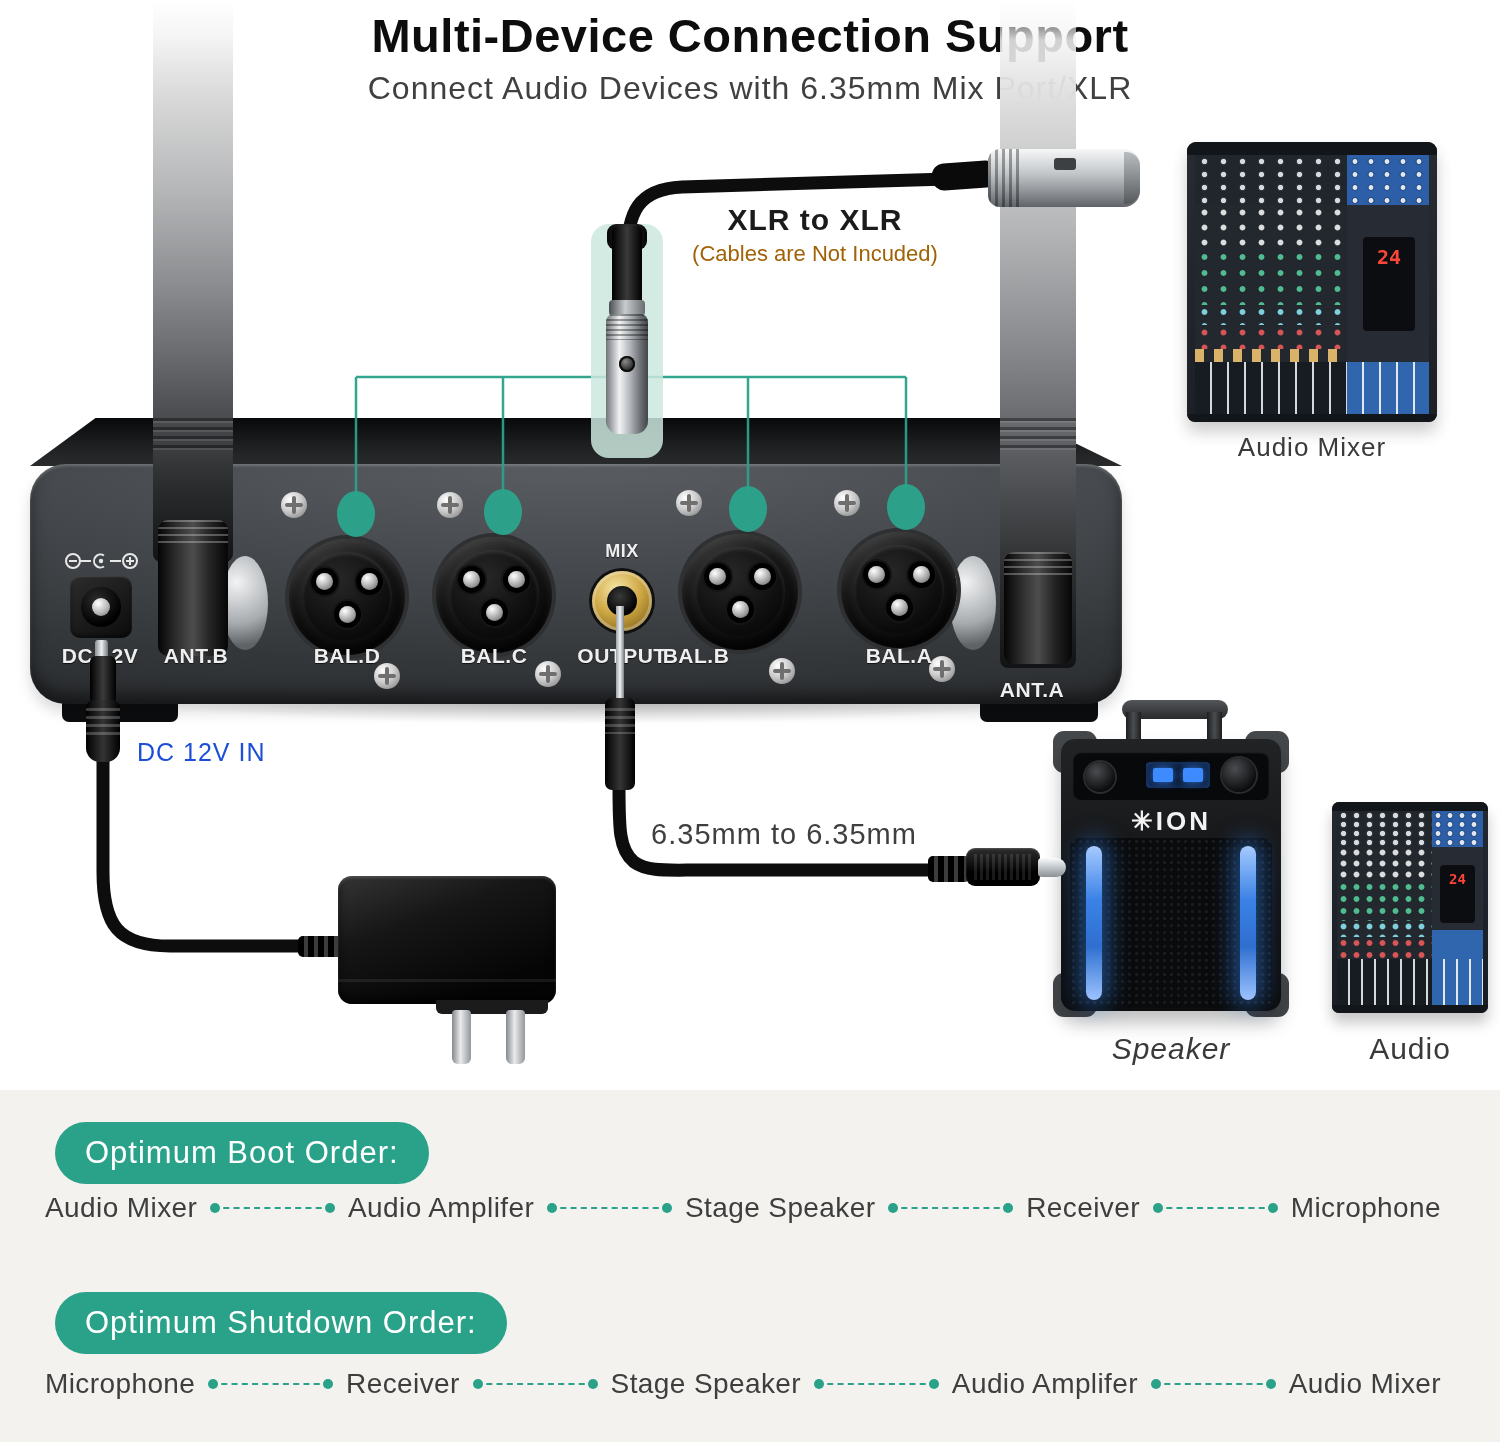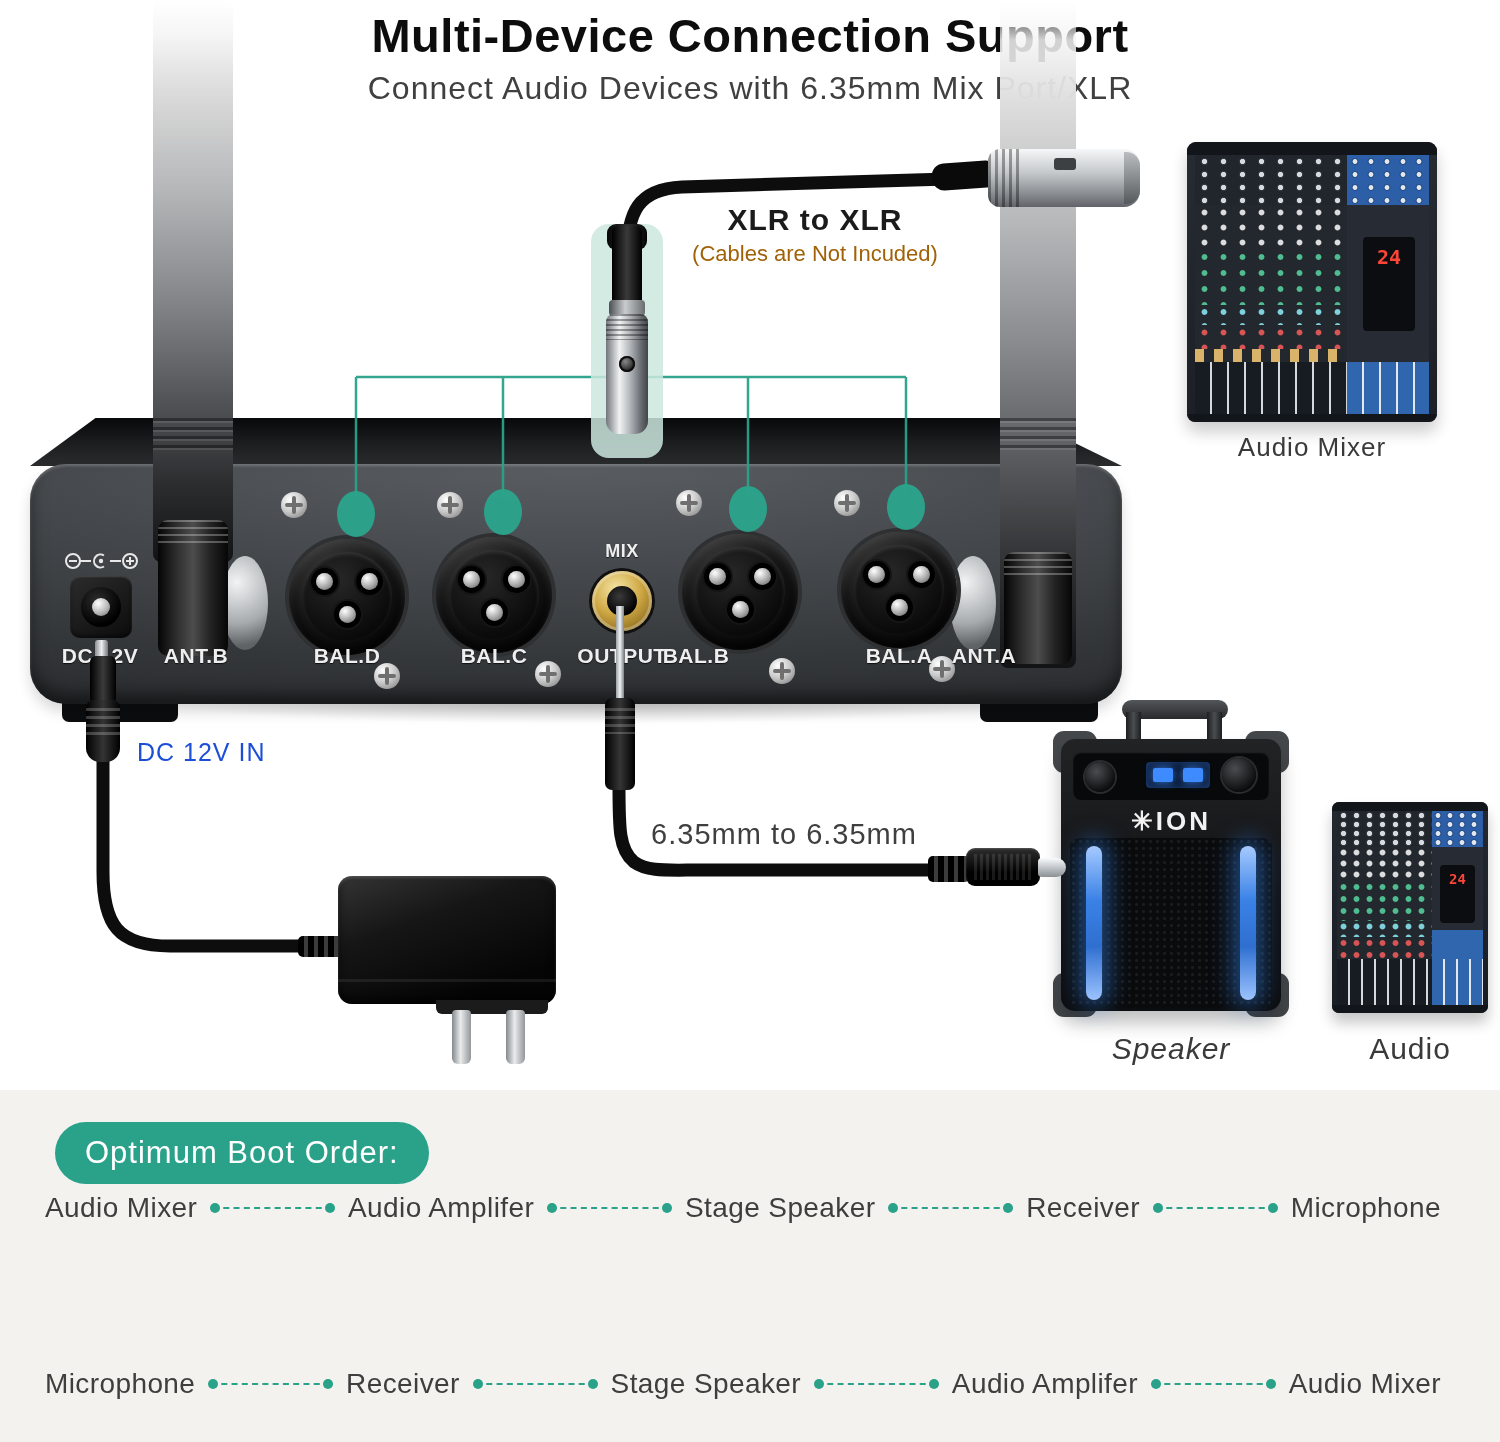--- a/index.html
+++ b/index.html
@@ -284,21 +284,21 @@
   <div class="mixjack"></div>
 
   <div class="plabel mix" style="left:622px;">MIX</div>
   <div class="plabel" style="left:100px;">DC 12V</div>
   <div class="plabel" style="left:196px;">ANT.B</div>
   <div class="plabel" style="left:347px;">BAL.D</div>
   <div class="plabel" style="left:494px;">BAL.C</div>
   <div class="plabel" style="left:622px;">OUTPUT</div>
   <div class="plabel" style="left:696px;text-align:center;">BAL.B</div>
   <div class="plabel" style="left:899px;">BAL.A</div>
-  <div class="plabel" style="left:984px;">ANT.A</div>
+  <div class="plabel" style="left:1032px;margin-top:34px;">ANT.A</div>
 
   <svg class="teal-overlay" width="1500" height="1442">
     <g stroke="#2aa189" stroke-width="2.5" fill="none" opacity="0.95">
       <path d="M356 377 H906"></path>
       <path d="M356 377 V498"></path>
         <path d="M503 377 V496"></path>
         <path d="M748 377 V494"></path>
         <path d="M906 377 V492"></path>
     </g>
     <g fill="#2ba58c" opacity="0.95">
@@ -409,20 +409,21 @@
     <div class="chain"></div>
     <span>Audio Amplifer</span>
     <div class="chain"></div>
     <span>Stage Speaker</span>
     <div class="chain"></div>
     <span>Receiver</span>
     <div class="chain"></div>
     <span>Microphone</span>
   </div>
 
+  <div class="pill shutdown">Optimum Shutdown Order:</div>
   <div class="order-row shutdown">
     <span>Microphone</span>
     <div class="chain"></div>
     <span>Receiver</span>
     <div class="chain"></div>
     <span>Stage Speaker</span>
     <div class="chain"></div>
     <span>Audio Amplifer</span>
     <div class="chain"></div>
     <span>Audio Mixer</span>

